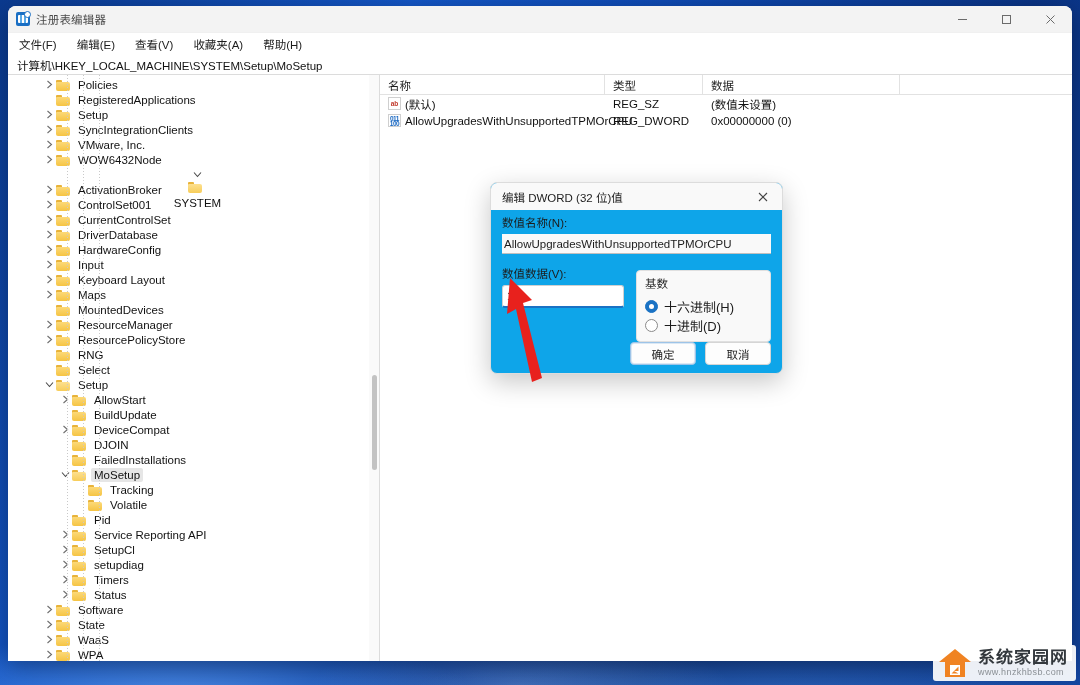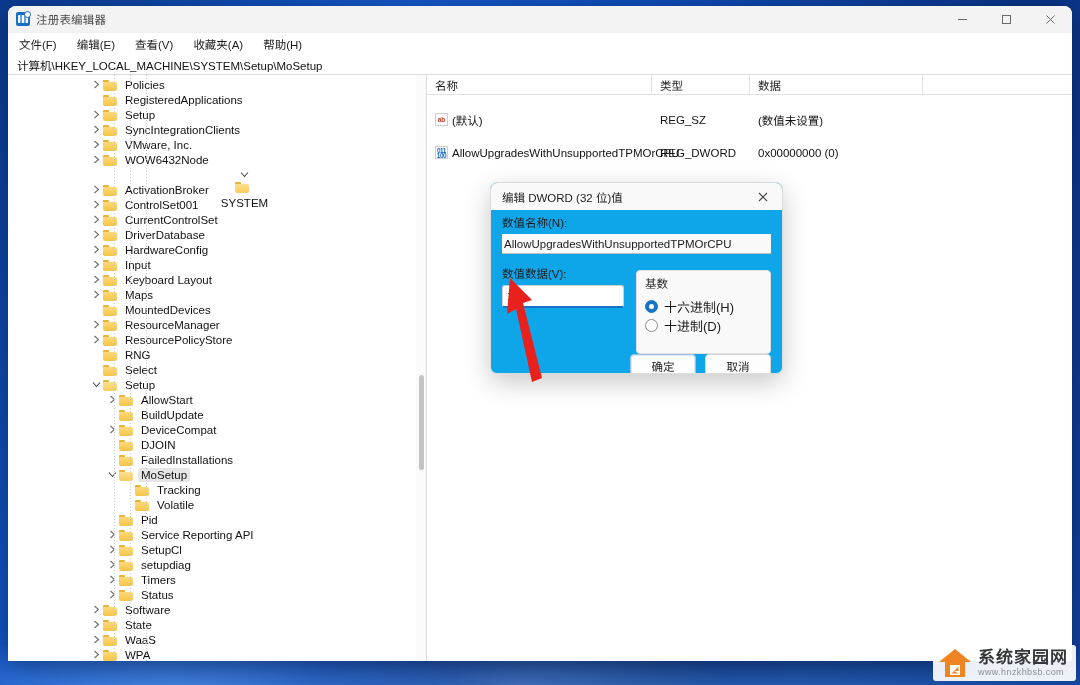--- a/index.html
+++ b/index.html
@@ -87,21 +87,20 @@
     border-bottom: 1px solid #dcdcdc;
     font-family: "Liberation Sans", sans-serif;
   }
 
   .body-area {
     flex: 1 1 auto;
     display: flex;
     min-height: 0;
     background: #ffffff;
     position: relative;
-    padding-left: 47px;
   }
 
   
   .tree-pane {
     width: 371px;
     flex: 0 0 371px;
     position: relative;
     overflow: hidden;
     background: #ffffff;
     border-right: 1px solid #dcdcdc;
@@ -172,21 +171,21 @@
     font-size: 11.5px; color: #1c1c1c;
     background: #ffffff;
   }
   .lh-cell { padding: 2px 0 0 8px; border-right: 1px solid #e2e2e2; box-sizing: border-box; }
   .lh-name { width: 225px; }
   .lh-type { width: 98px; }
   .lh-data { flex: 1 1 auto; max-width: 305px; }
   .lh-tail { flex: 1 1 auto; border-right: none; }
   .list-row {
     display: flex; align-items: center; height: 17px;
-    font-size: 11.5px; color: #111; margin-top: 16px;
+    font-size: 11.5px; color: #111;
   }
   .lr-name { width: 225px; display: flex; align-items: center; gap: 4px; padding-left: 8px; box-sizing: border-box; }
   .lr-type { width: 98px; padding-left: 8px; box-sizing: border-box; }
   .lr-data { padding-left: 8px; box-sizing: border-box; }
   .vicon {
     width: 13px; height: 13px; flex: 0 0 13px;
     border: 1px solid #cfcfcf; background: #fff;
     font-size: 6.5px; line-height: 5px;
     display: flex; flex-direction: column; align-items: center; justify-content: center;
     font-family: "Liberation Sans", sans-serif;
@@ -242,21 +241,21 @@
     font-size: 11.5px; color: #111;
     position: relative;
   }
   .caret {
     display: inline-block; width: 1px; height: 12px;
     background: #111; margin-left: 1px;
   }
   .group {
     flex: 1 1 auto;
     border: 1px solid #e0e0e0; border-radius: 4px;
-    padding: 4px 8px 18px 8px;
+    padding: 4px 8px 6px 8px;
     position: relative;
     background: #f9f9f9;
     margin-top: -15px;
   }
   .group-title {
     font-size: 11.5px; color: #1c1c1c; margin-bottom: 6px;
   }
   .radio-row {
     display: flex; align-items: center; gap: 6px;
     font-size: 13px; color: #1c1c1c; height: 19px;

